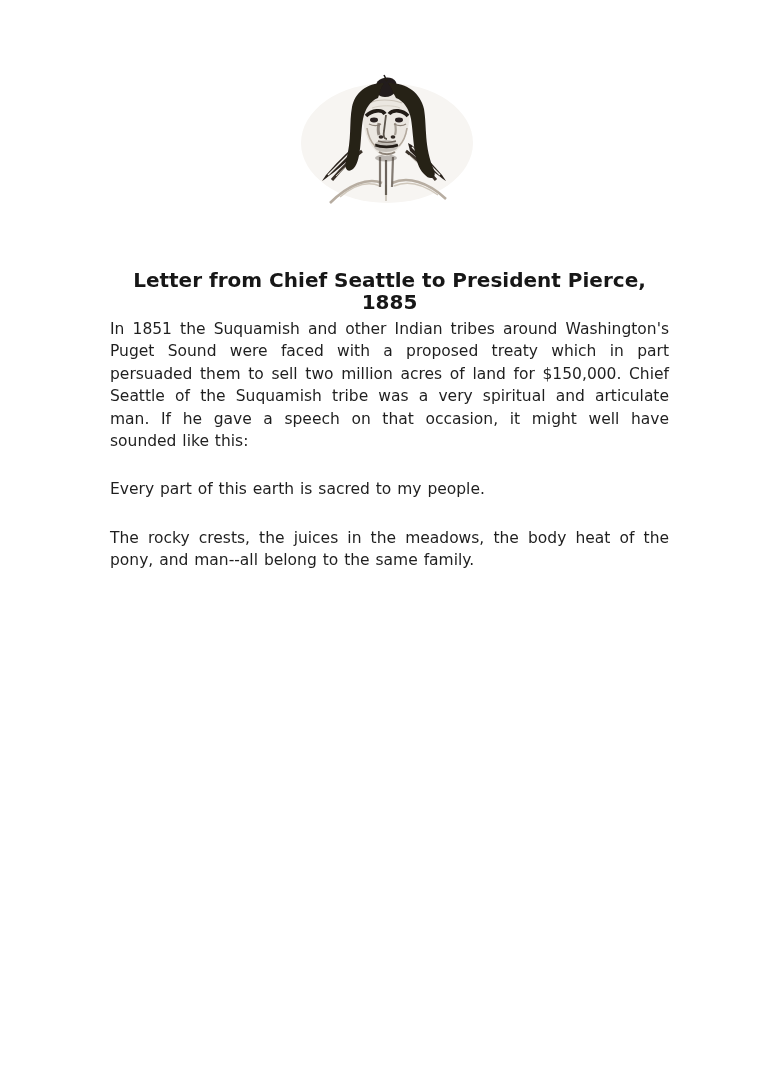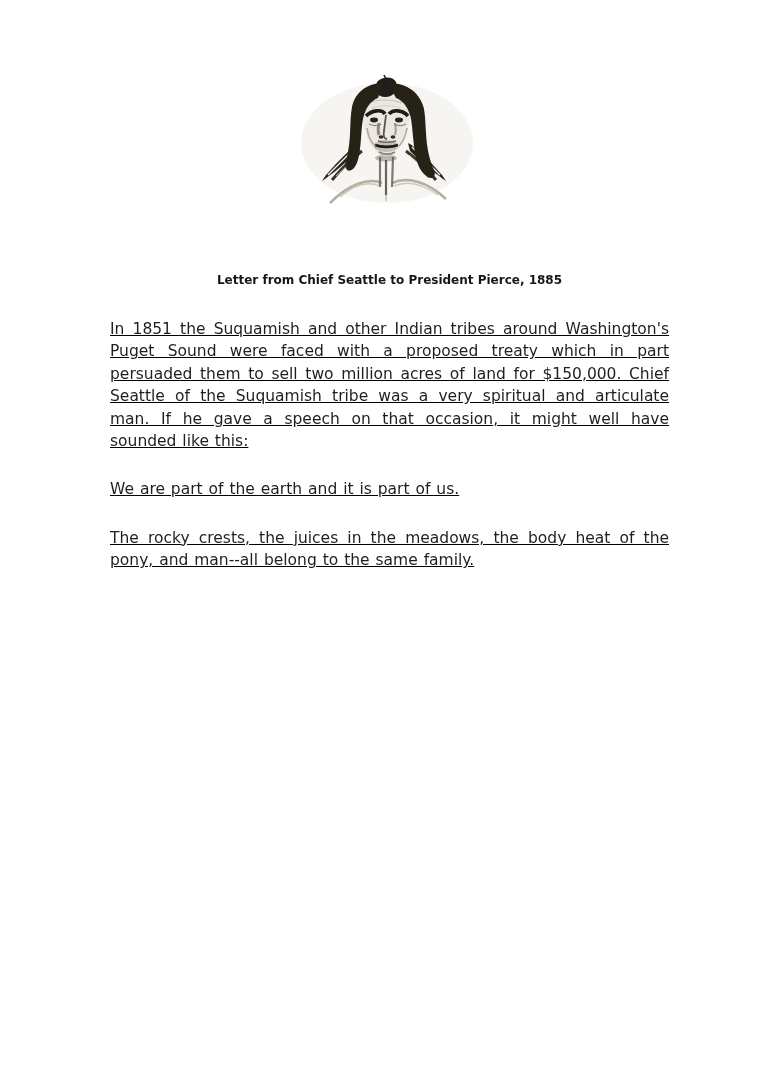--- a/index.html
+++ b/index.html
@@ -25,31 +25,30 @@
     height: 133px;
   }
   .portrait svg { display: block; width: 182px; height: 133px; }
   .doc-title {
     position: absolute;
     top: 269px;
     left: 110px;
     width: 559px;
     margin: 0;
     text-align: center;
-    font-size: 12px;
+    font-size: 20px;
     line-height: 22px;
     font-weight: bold;
     color: #171717;
   }
   .letter-body {
     position: absolute;
     top: 318px;
     left: 110px;
     width: 559px;
-    text-decoration: underline;
   }
   .letter-body p {
     margin: 0 0 26px 0;
     text-align: justify;
     font-size: 15.5px;
     line-height: 22.4px;
     color: #1f1f1f;
     word-spacing: 1px;
   }
 </style>
@@ -125,17 +124,17 @@
         <path d="M71,55 C72,62 75,69 79,73" fill="none" stroke="#b3a99d" stroke-width="1.6"></path>
         <path d="M111,55 C110,62 107,69 103,73" fill="none" stroke="#b3a99d" stroke-width="1.6"></path>
       </g>
     </svg>
   </div>
 
   <h1 class="doc-title">Letter from Chief Seattle to President Pierce, 1885</h1>
 
   <div class="letter-body">
     <p>In 1851 the Suquamish and other Indian tribes around Washington's Puget Sound were faced with a proposed treaty which in part persuaded them to sell two million acres of land for $150,000. Chief Seattle of the Suquamish tribe was a very spiritual and articulate man. If he gave a speech on that occasion, it might well have sounded like this:</p>
-    <p>We are part of the earth and it is part of us.</p>
+    <p>Every part of this earth is sacred to my people.</p>
     <p>The rocky crests, the juices in the meadows, the body heat of the pony, and man--all belong to the same family.</p>
   </div>
 
 </div>
 
 </body></html>

